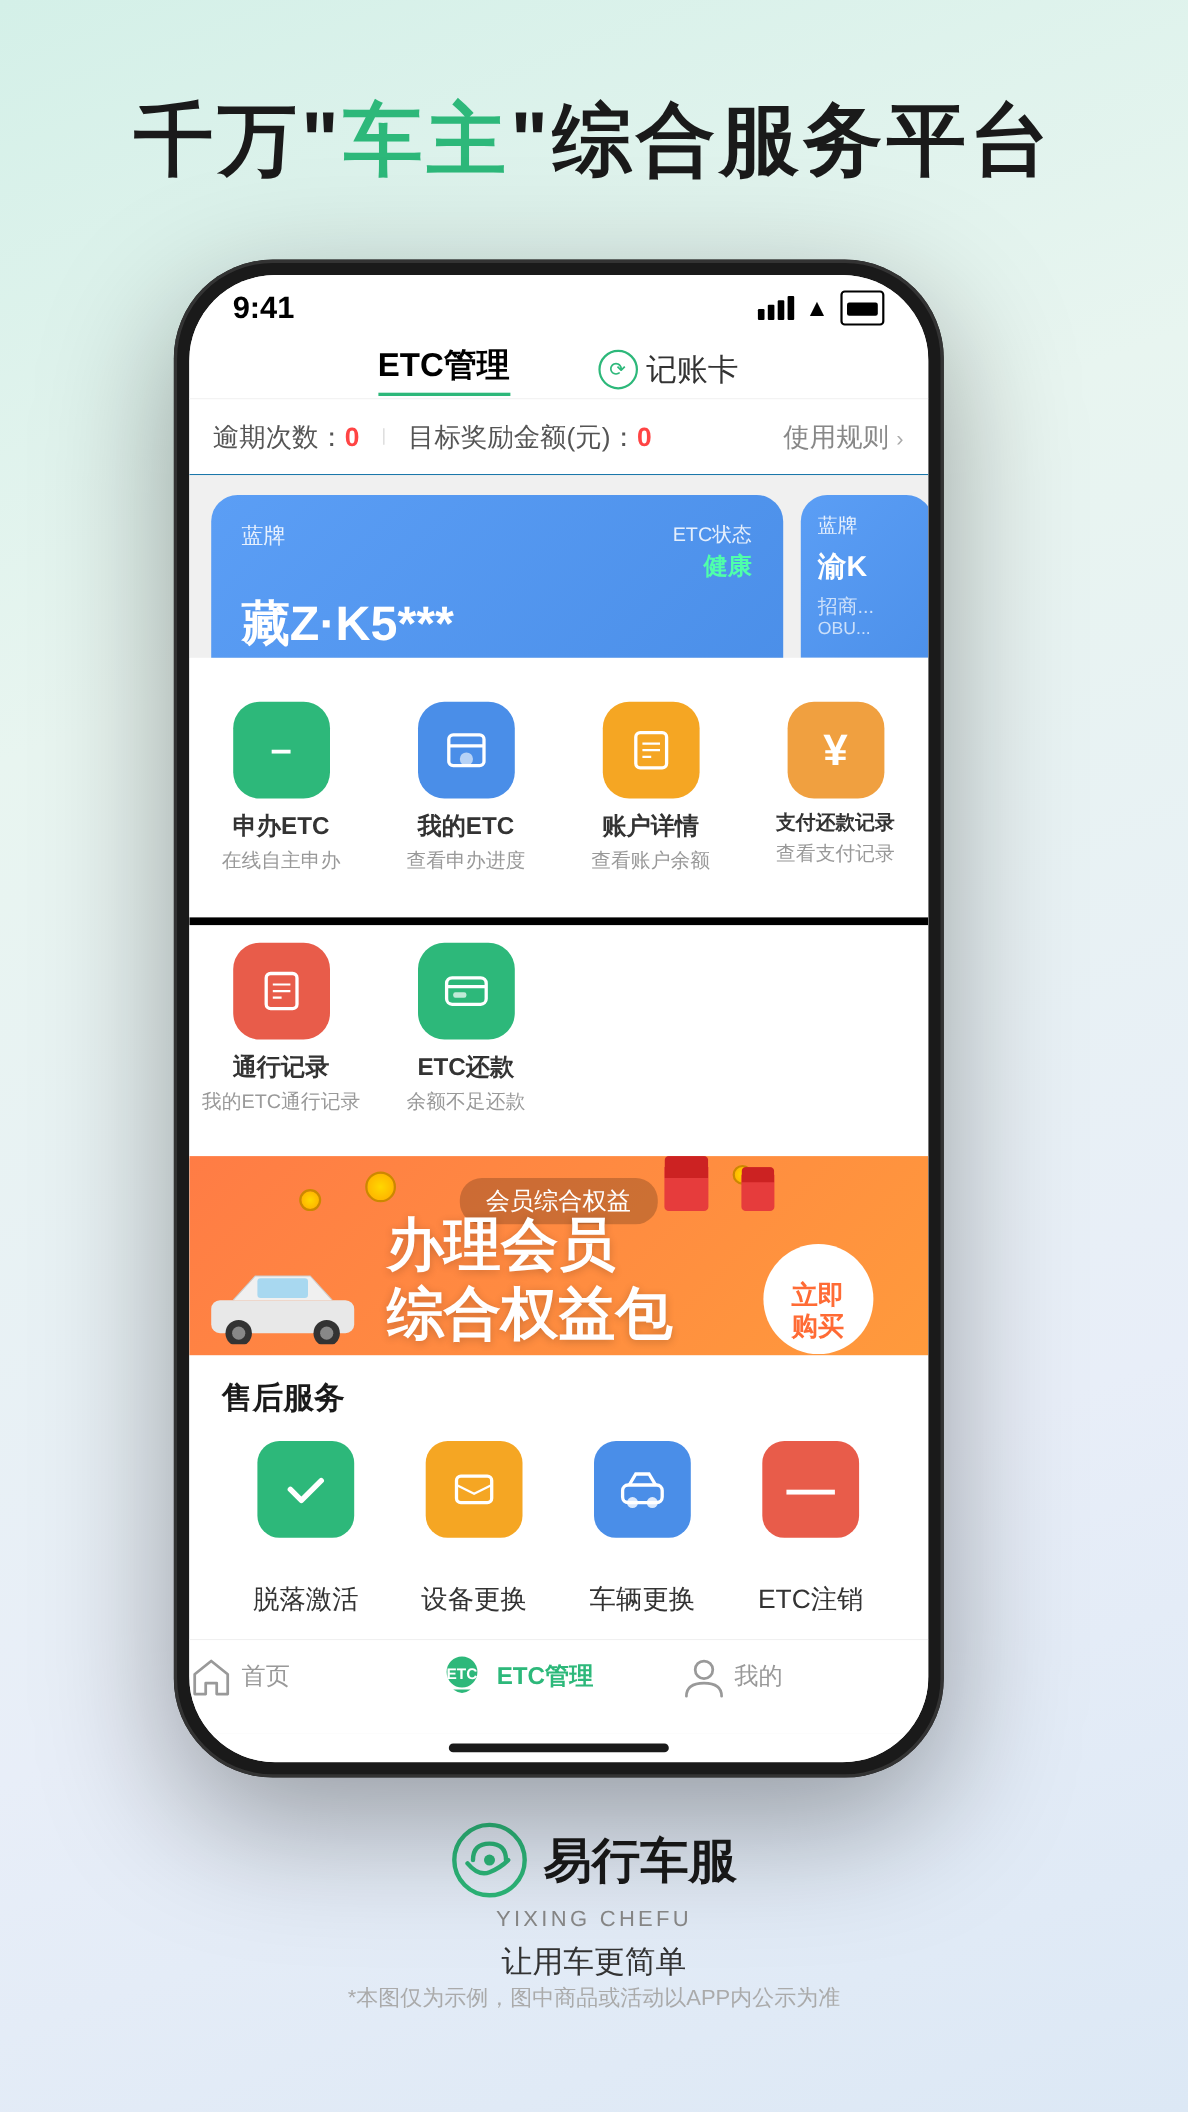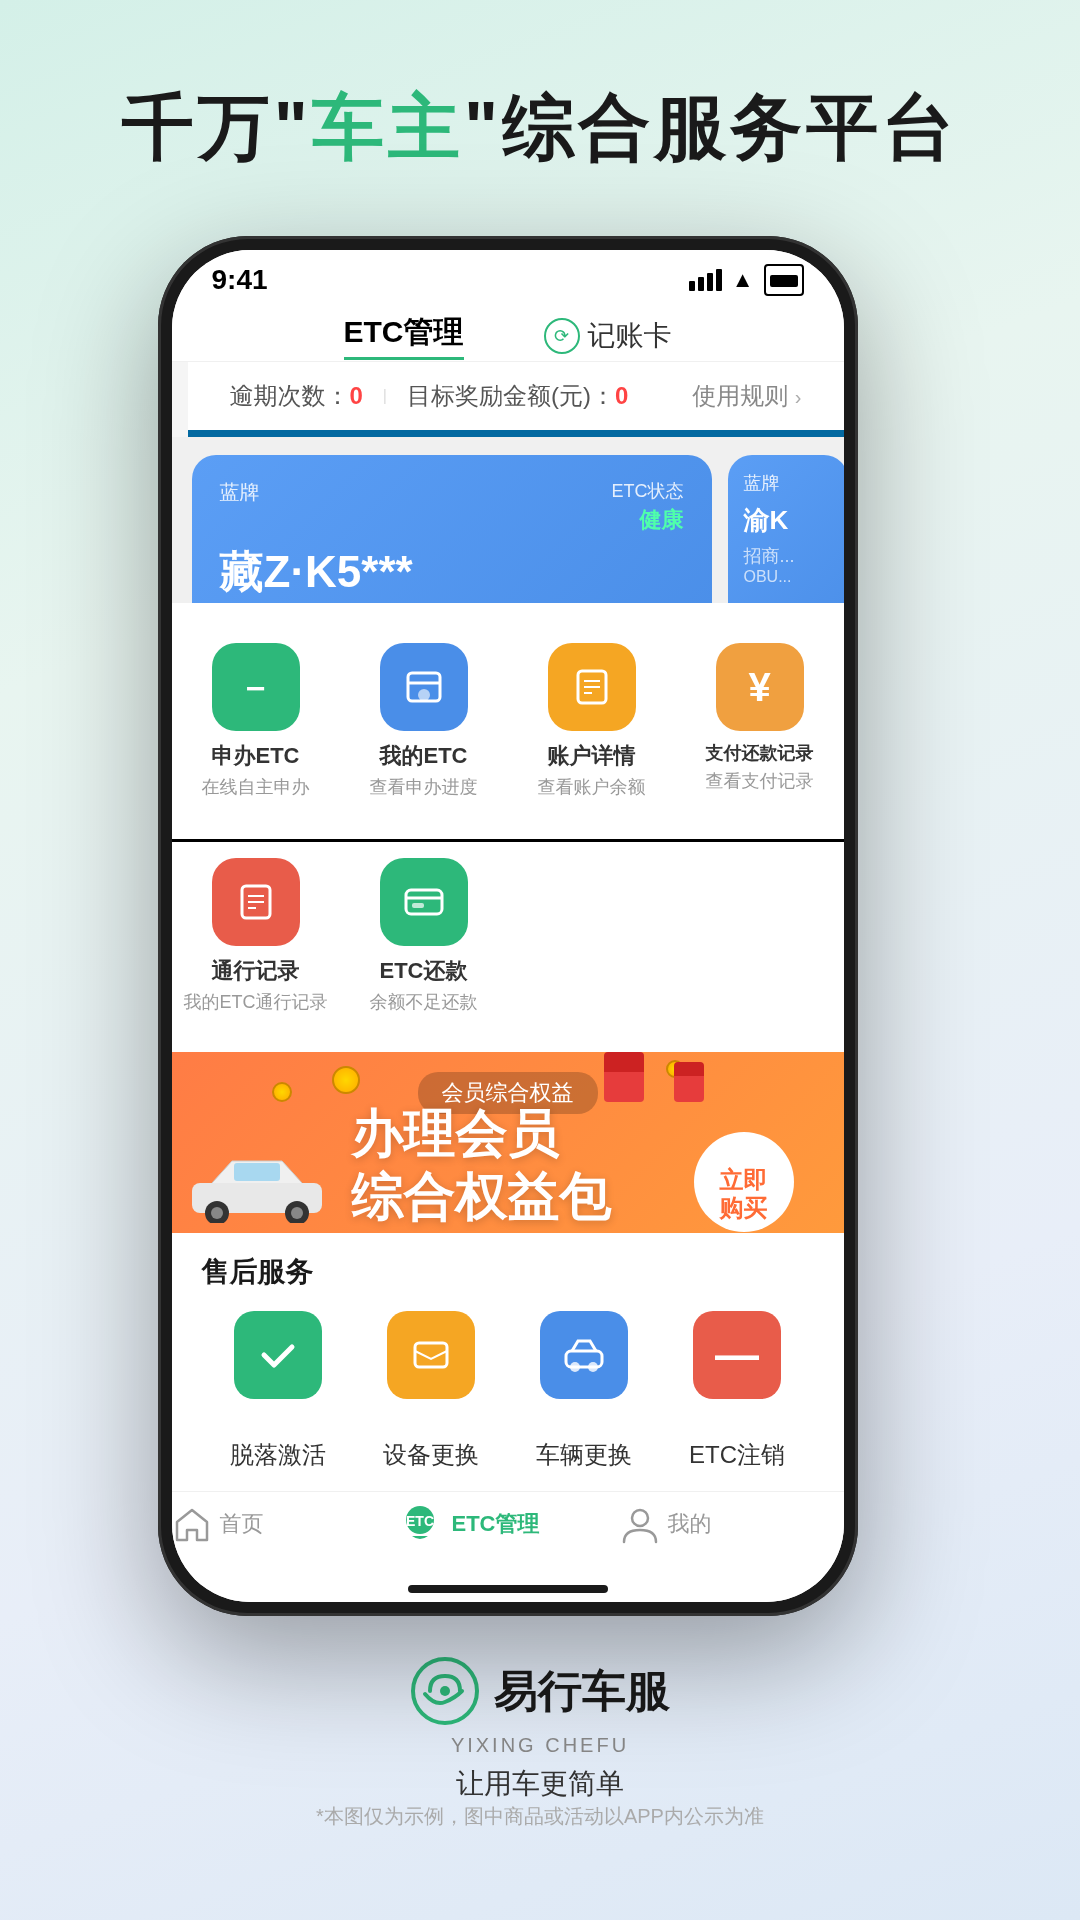--- a/index.html
+++ b/index.html
@@ -118,26 +118,25 @@
       display: flex;
       align-items: center;
       justify-content: center;
       color: #2db87a;
       font-size: 18px;
     }
 
     
     .stats-bar {
       background: #fff;
-      padding: 18px 42px;
+      padding: 18px 22px;
       display: flex;
       align-items: center;
       gap: 20px;
-      border-bottom: 7px solid #0369a1;
-      margin-left: 16px;
+      border-bottom: 1px solid #0369a1;
     }
     .stats-item {
       font-size: 24px;
       color: #555;
     }
     .stats-num {
       color: #ff4444;
       font-weight: 700;
     }
     .stats-divider { color: #ddd; }
@@ -254,21 +253,21 @@
       color: #999;
       text-align: center;
       margin-top: -6px;
     }
 
     
     .icon-grid-2 {
       background: #fff;
       padding: 0 0 24px 0;
       display: flex;
-      border-top: 3px solid #000000;
+      border-top: 7px solid #000000;
     }
     .icon-grid-2 .icon-item {
       width: 25%;
     }
 
     
     .membership-banner {
       position: relative;
       margin: 0;
       width: 100%;

